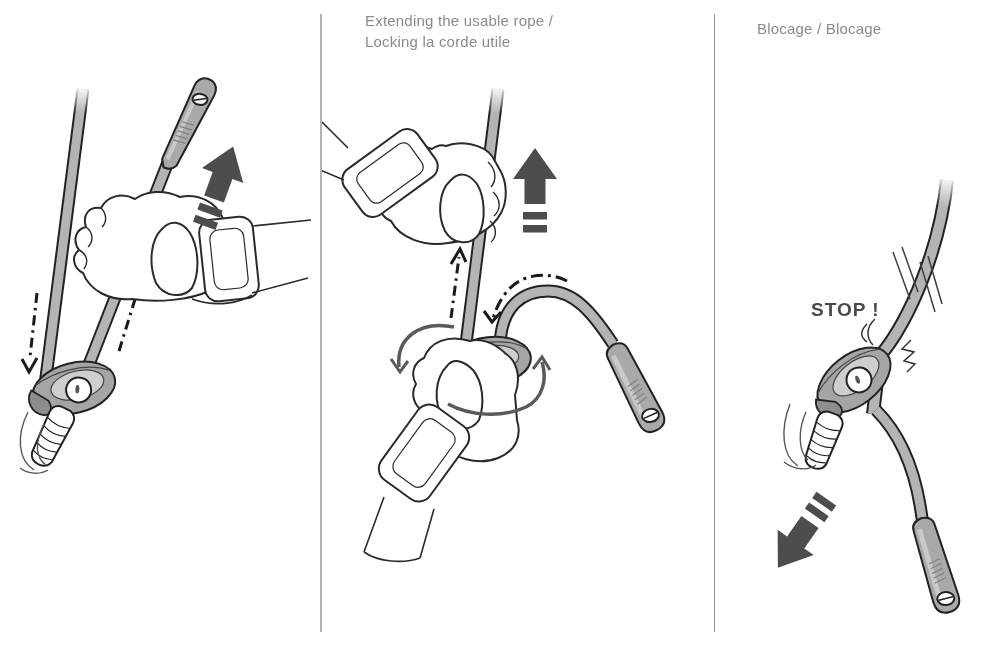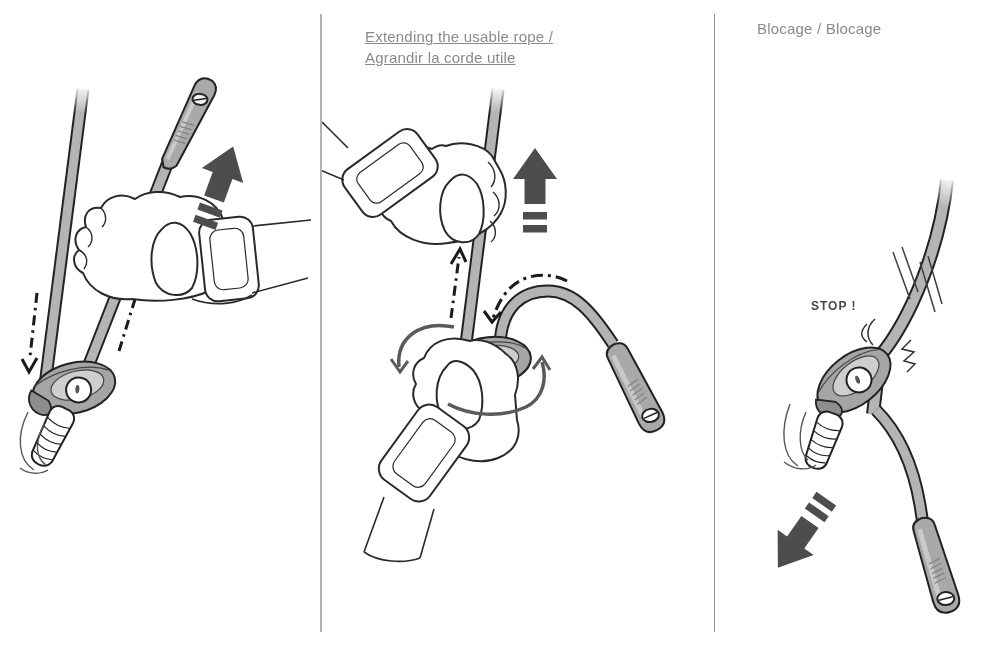--- a/index.html
+++ b/index.html
@@ -3,21 +3,21 @@
 <meta charset="utf-8">
 <style>
   html,body{margin:0;padding:0;background:#ffffff;}
   .canvas{position:relative;width:1000px;height:645px;background:#ffffff;overflow:hidden;
           font-family:"Liberation Sans", sans-serif;}
   .panel-title{position:absolute;font-size:15px;line-height:21px;color:#8a8a8a;
                letter-spacing:0.2px;white-space:nowrap;}
   .divider{position:absolute;top:14px;height:618px;width:1.5px;}
   .divider.d1{left:320px;background:#b3b3b3;}
   .divider.d2{left:713.5px;background:#8f8f8f;}
-  .stop-label{position:absolute;left:811px;top:299px;font-size:12px;font-weight:bold;
+  .stop-label{position:absolute;left:811px;top:299px;font-size:19px;font-weight:bold;
               color:#4a4a4a;letter-spacing:1px;white-space:nowrap;}
   svg{position:absolute;top:0;}
   #svg-p1{left:0;}
   #svg-p2{left:320px;}
   #svg-p3{left:714px;}
 </style>
 </head>
 <body>
 
 <div class="canvas">
@@ -261,23 +261,23 @@
     <g transform="translate(96,522) rotate(215)" fill="#4d4d4d">
       <polygon points="0,-56 22,-25 10.5,-25 10.5,0 -10.5,0 -10.5,-25 -22,-25"></polygon>
       <rect x="-12" y="8" width="24" height="7.5"></rect>
       <rect x="-12" y="21" width="24" height="7.5"></rect>
     </g>
   </svg>
 
   <div class="divider d1"></div>
   <div class="divider d2"></div>
 
-  <div class="panel-title" style="left:365px;top:26px;text-decoration:underline;">
+  <div class="panel-title" style="left:365px;top:10px;">
     <div>Extending the usable rope /</div>
-    <div>Agrandir la corde utile</div>
+    <div>Locking la corde utile</div>
   </div>
   <div class="panel-title" style="left:757px;top:18px;">
     <div>Blocage / Blocage</div>
   </div>
 
   <div class="stop-label">STOP !</div>
 
 </div>
 
 </body></html>

